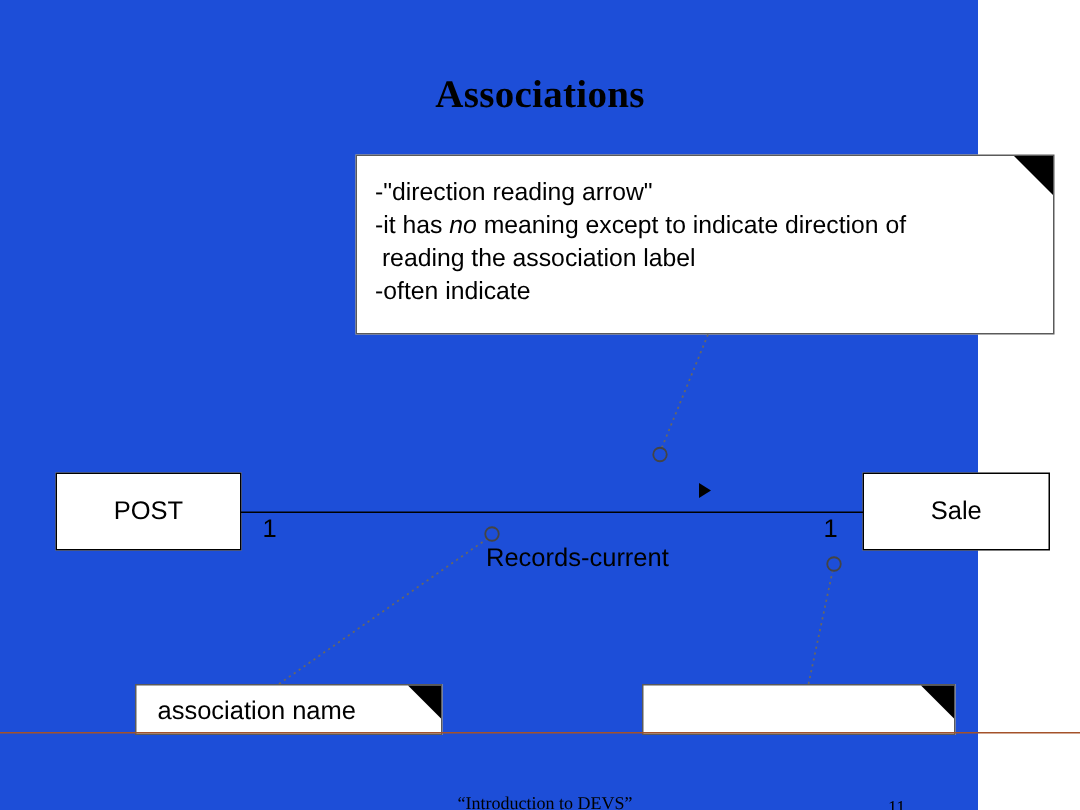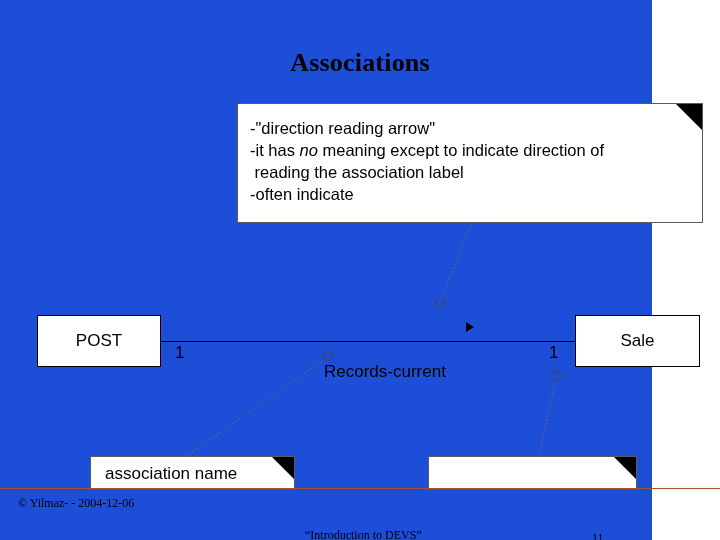--- a/index.html
+++ b/index.html
@@ -245,17 +245,16 @@
   <div class="callout" id="note-assoc-name">
     <div class="fold fold-small"></div>
     <div class="label">association name</div>
   </div>
 
   <div class="callout" id="note-multiplicity">
     <div class="fold fold-small"></div>
   </div>
 
   <div id="footer-rule"></div>
-  <div class="footer-text" id="footer-left">© Yilmaz- -  2004-12-06</div>
   <div class="footer-text" id="footer-center">“Introduction to DEVS”</div>
   <div class="footer-text" id="footer-page">11</div>
 
 </div>
 
 </body></html>

